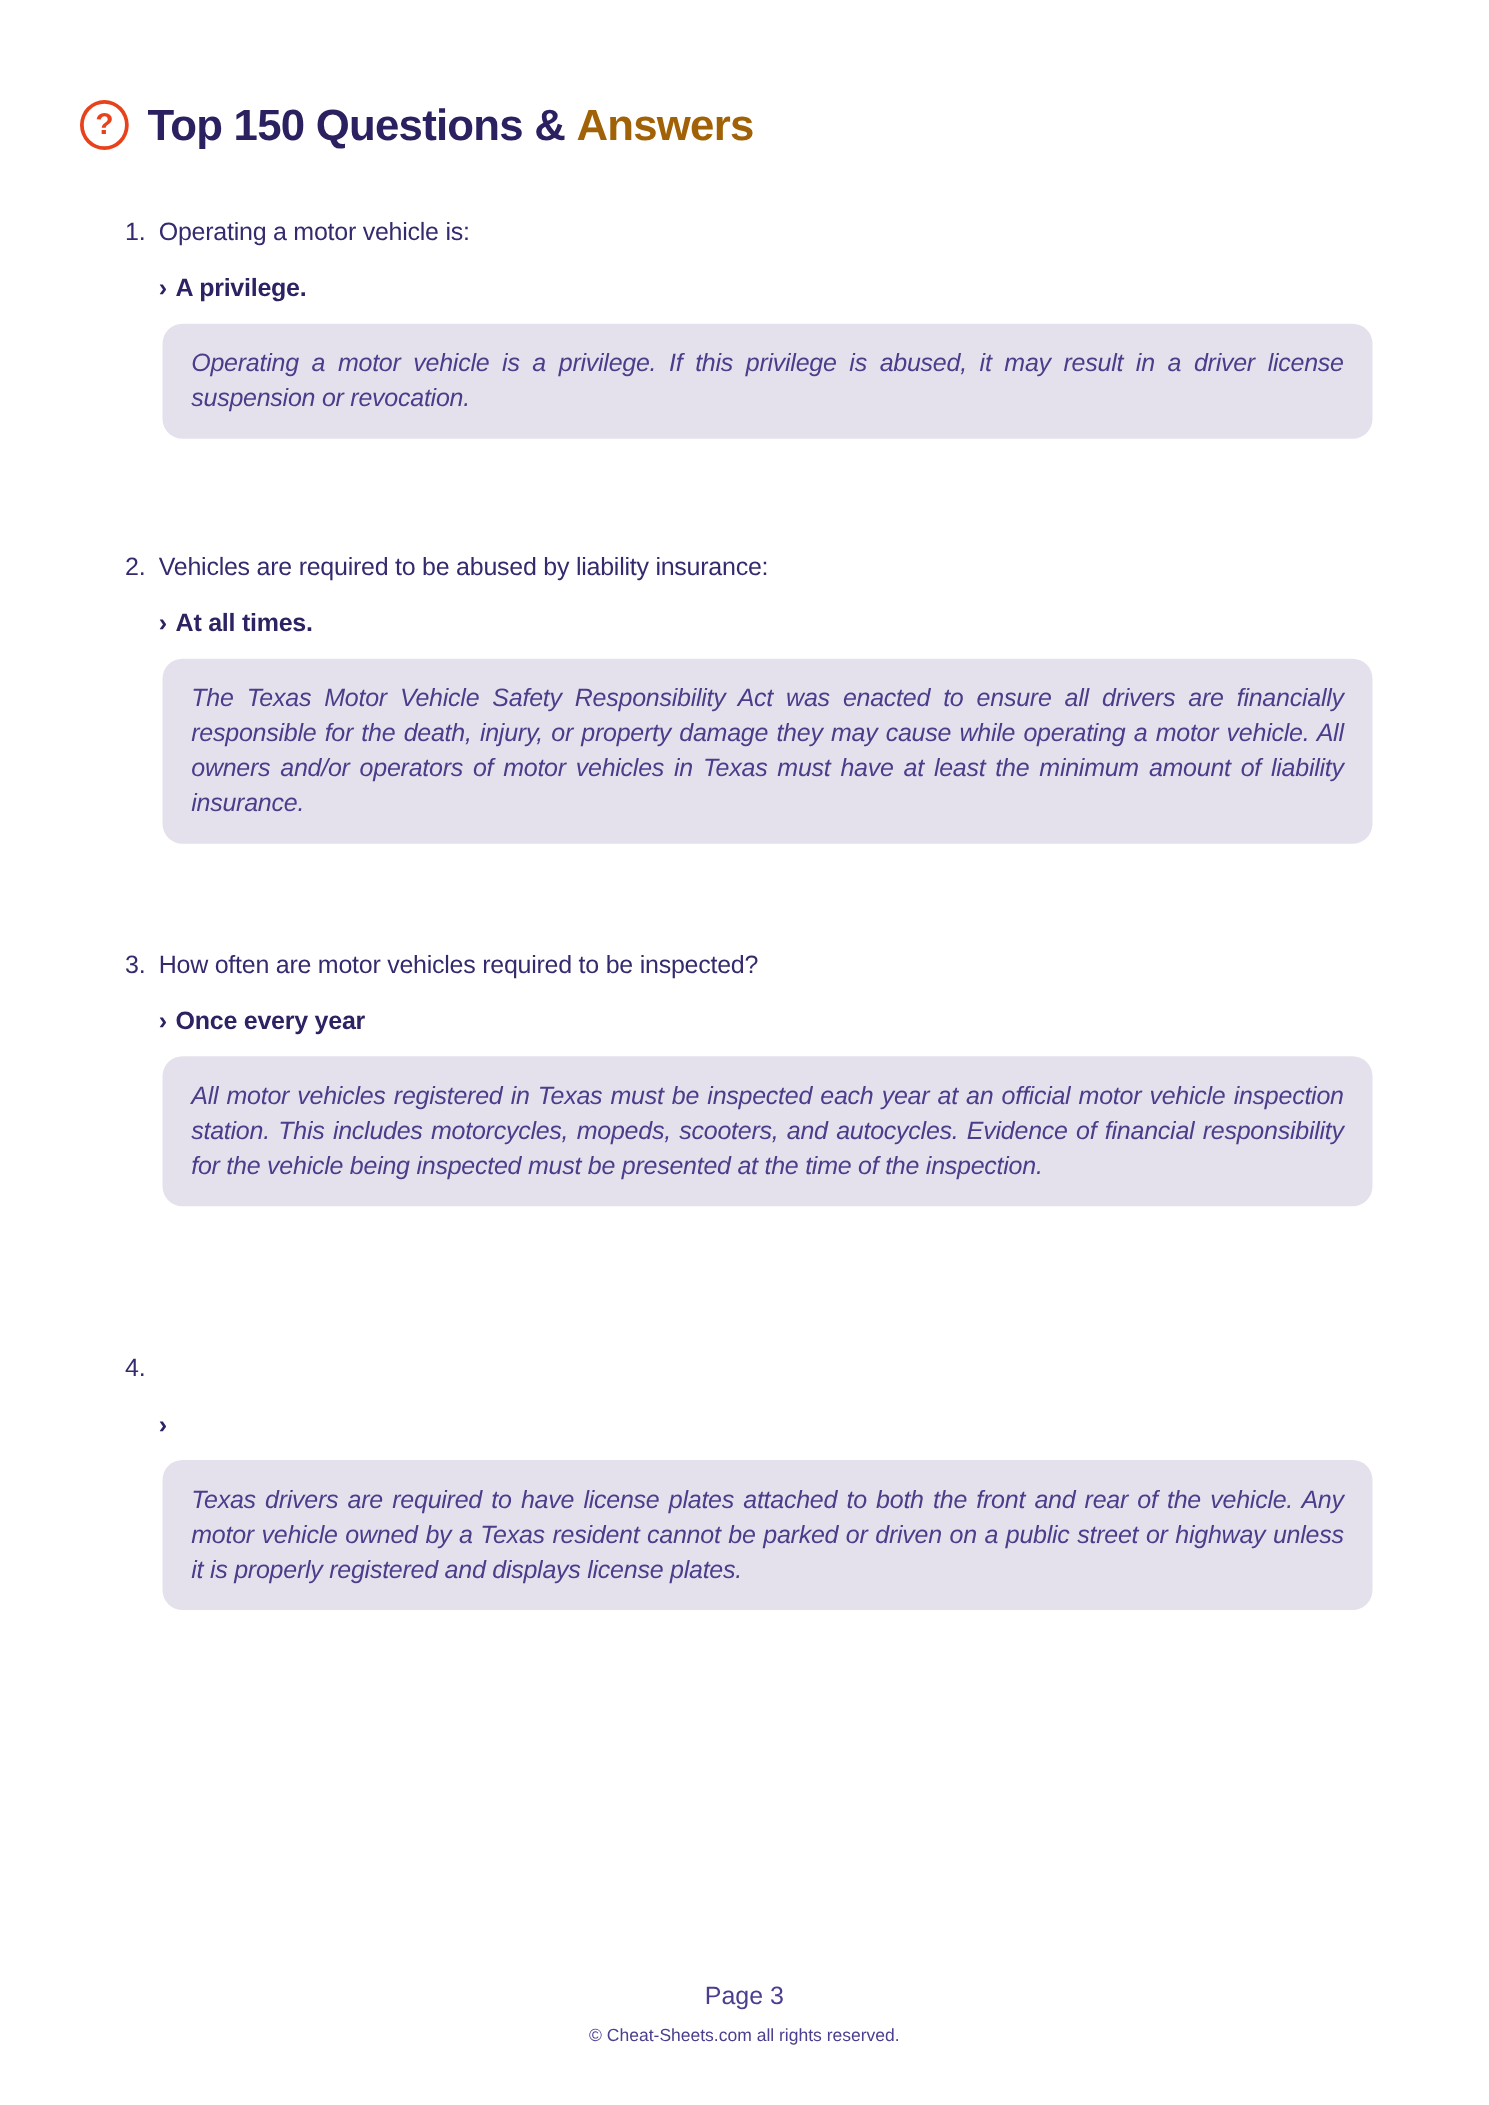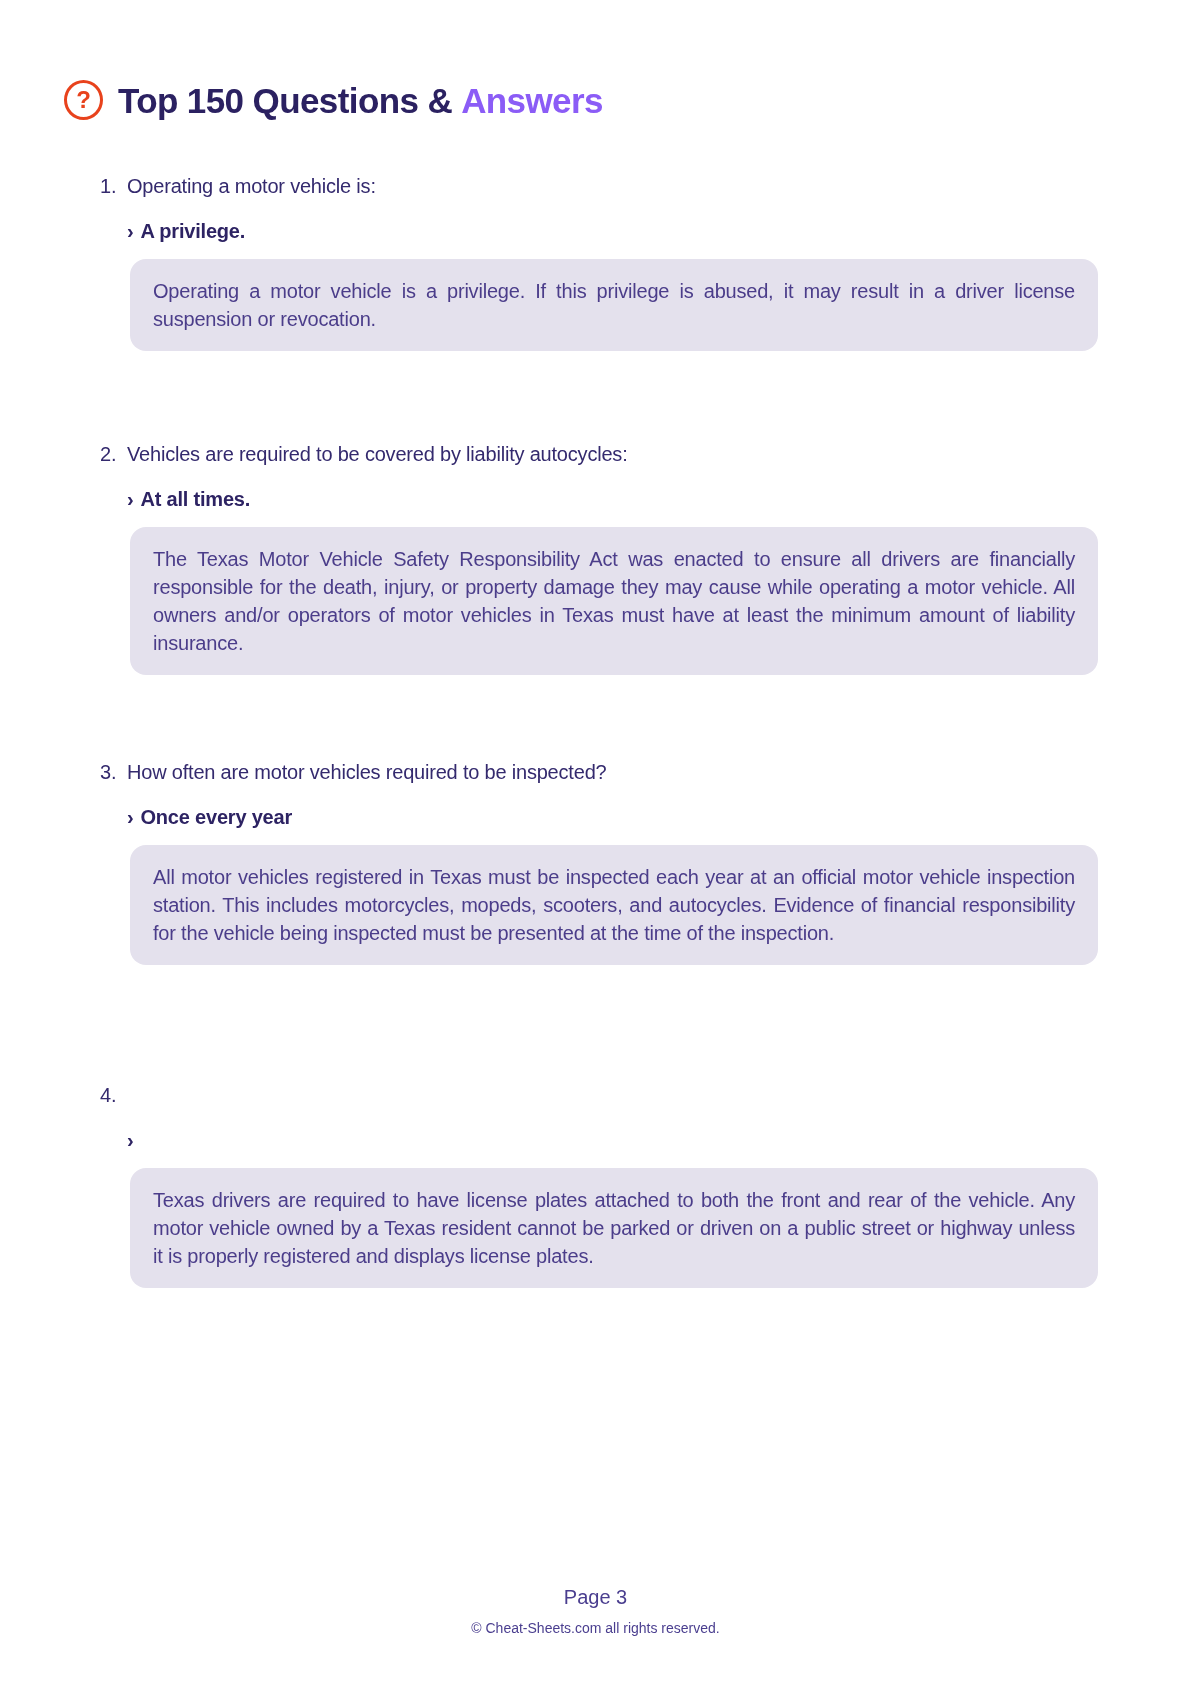--- a/index.html
+++ b/index.html
@@ -26,21 +26,21 @@
     display: flex; align-items: center; justify-content: center;
     line-height: 1;
     padding-bottom: 1px;
     box-sizing: content-box;
   }
   .title {
     font-size: 35px; font-weight: 800; letter-spacing: -0.6px;
     color: #2b2161; margin: 0;
     line-height: 1;
   }
-  .title .accent { color: #8b5cf6; margin-left: 9px; }
+  .title .accent { color: #a16207; margin-left: 9px; }
 
   
   .qa { position: absolute; left: 100px; width: 998px; }
   .qa-1 { top: 173px; }
   .qa-2 { top: 441px; }
   .qa-3 { top: 759px; }
   .qa-4 { top: 1082px; }
 
   .q-line {
     display: flex;
@@ -69,20 +69,21 @@
     border-radius: 16px;
     padding: 18px 23px;
   }
   .explain-box p {
     margin: 0;
     color: #4b3d8a;
     font-size: 20px;
     line-height: 28px;
     letter-spacing: -0.2px;
     text-align: justify;
+    font-style: italic;
   }
 
   
   .footer {
     position: absolute; top: 1584px; left: 0;
     width: 100%;
     text-align: center;
     color: #4a3e8f;
   }
   .footer .page-num { font-size: 20px; line-height: 26px; margin: 0; }
@@ -108,21 +109,21 @@
       <span>A privilege.</span>
     </div>
     <div class="explain-box">
       <p>Operating a motor vehicle is a privilege. If this privilege is abused, it may result in a driver license suspension or revocation.</p>
     </div>
   </div>
 
   <div class="qa qa-2">
     <div class="q-line">
       <span class="q-num">2.</span>
-      <span class="q-text">Vehicles are required to be covered by liability autocycles:</span>
+      <span class="q-text">Vehicles are required to be abused by liability insurance:</span>
     </div>
     <div class="answer">
       <span class="marker">›</span>
       <span>At all times.</span>
     </div>
     <div class="explain-box">
       <p>The Texas Motor Vehicle Safety Responsibility Act was enacted to ensure all drivers are financially responsible for the death, injury, or property damage they may cause while operating a motor vehicle. All owners and/or operators of motor vehicles in Texas must have at least the minimum amount of liability insurance.</p>
     </div>
   </div>
 

